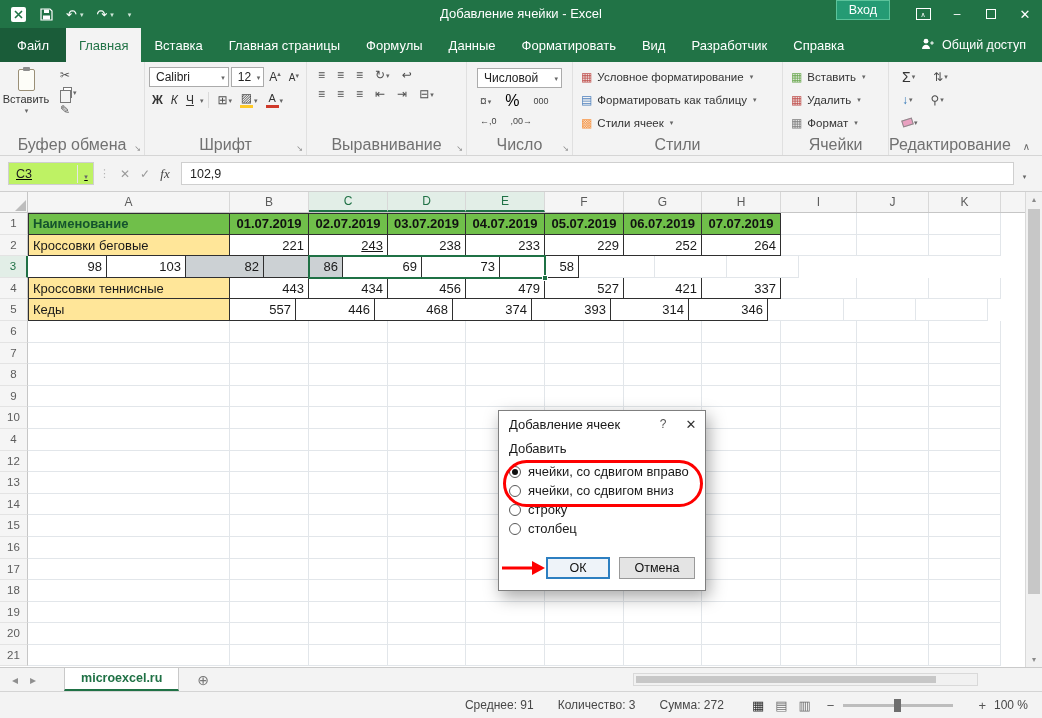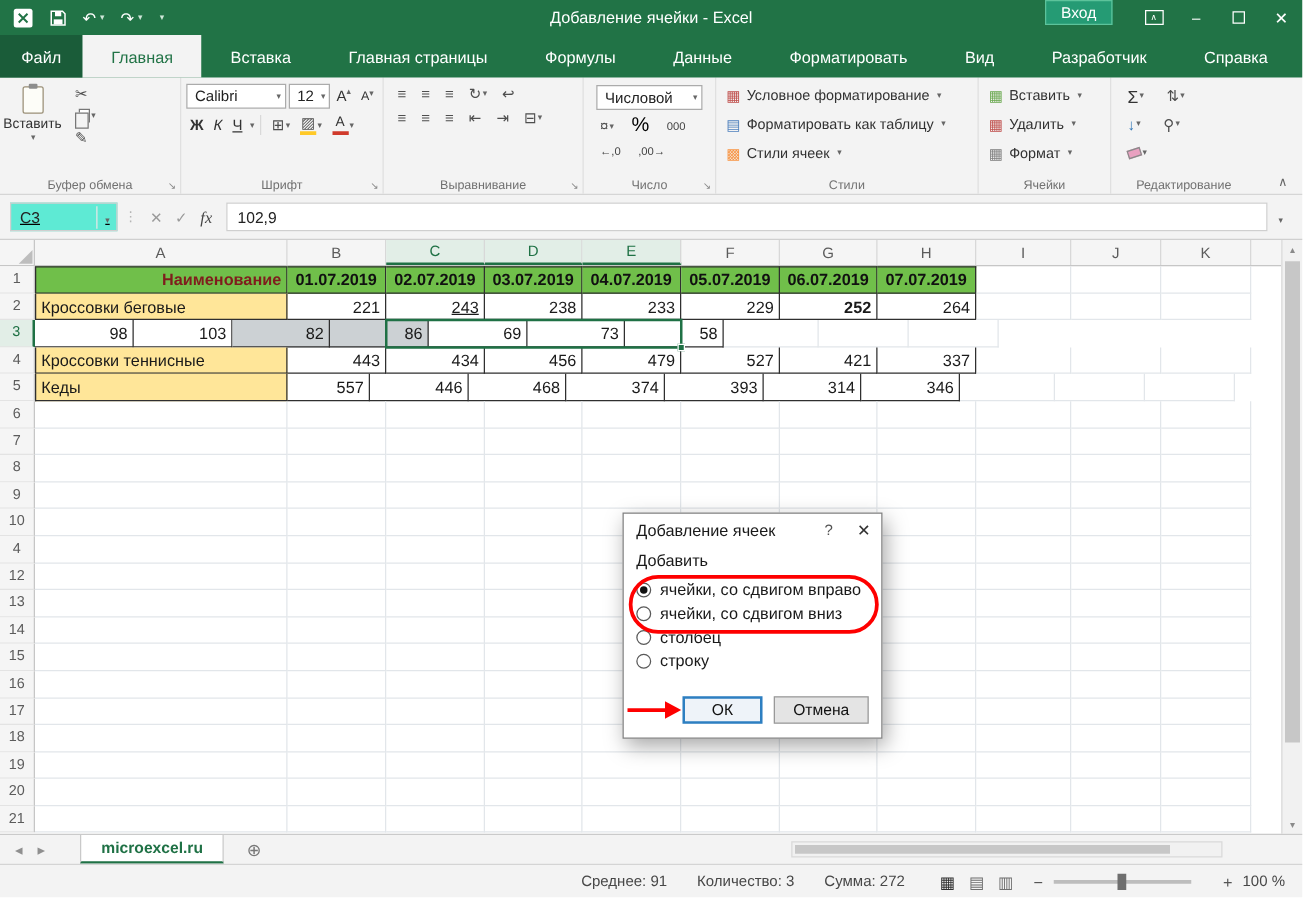--- a/index.html
+++ b/index.html
@@ -16,30 +16,30 @@
   .tb-title{position:absolute;left:0;right:0;top:0;height:28px;line-height:28px;text-align:center;font-size:13px;pointer-events:none;}
   .tb-right{margin-left:auto;display:flex;align-items:flex-start;height:100%;z-index:2;padding-left:36px;}
   .signin{background:#259b74;border:1px solid #5cc39b;padding:2px 12px;font-size:12.5px;margin-right:16px;}
   .winbtn{width:34px;height:28px;display:flex;align-items:center;justify-content:center;font-size:12px;color:#fff;}
   .ribopt-box{width:15px;height:12px;border:1px solid #fff;display:flex;align-items:center;justify-content:center;}
   .ribopt-box .ic{font-size:7px;color:#fff;}
   .maxbox{width:10px;height:10px;border:1px solid #fff;display:inline-block;}
 
   
   .tabsbar{position:absolute;left:0;top:28px;width:1042px;height:34px;background:#217346;display:flex;align-items:stretch;color:#fff;font-size:13px;z-index:9;}
-  .tab{display:flex;align-items:center;padding:0 23px;white-space:nowrap;}
+  .tab{display:flex;align-items:center;padding:0 13px;white-space:nowrap;}
   .tab.file{background:#1a5c39;padding:0 17px;}
   .tab.active{background:#f3f3f3;color:#217346;}
   .tellme{display:flex;align-items:center;gap:6px;padding:0 12px;font-size:12.5px;white-space:nowrap;}
   .share{margin-left:auto;display:flex;align-items:center;gap:7px;padding:0 16px;font-size:12.5px;white-space:nowrap;}
 
   
   .ribbon{position:absolute;left:0;top:62px;width:1042px;height:94px;background:#f3f3f3;border-bottom:1px solid #d5d5d5;display:flex;z-index:8;}
   .rgroup{position:relative;border-right:1px solid #e0e0e0;padding:3px 2px 14px;flex-shrink:0;}
-  .rg-label{position:absolute;bottom:1px;left:0;right:0;text-align:center;font-size:10px;color:#717171;}
+  .rg-label{position:absolute;bottom:1px;left:0;right:0;text-align:center;font-size:16px;color:#717171;}
   .launcher{position:absolute;right:3px;bottom:2px;font-size:8px;color:#8a8a8a;font-style:normal;}
   .ic{font-style:normal;color:#4e4e4e;font-size:12px;line-height:1;}
   .ic.caret{font-size:7px;color:#666;margin-left:1px;}
   .minibtn{display:inline-flex;align-items:center;padding:1px 3px;}
   .combo{background:#fff;border:1px solid #ababab;height:20px;display:inline-flex;align-items:center;justify-content:space-between;padding:0 3px 0 6px;font-size:12px;color:#222;}
   .frow,.arow,.nrow{display:flex;align-items:center;gap:2px;margin:2px 2px 4px;}
   .arow{gap:6px;margin:3px 6px 5px;}
   .nrow{gap:8px;margin:3px 8px 4px;}
   .vsep{width:1px;height:16px;background:#d9d9d9;margin:0 3px;}
   .stack{display:inline-flex;flex-direction:column;align-items:center;line-height:1;}
@@ -68,21 +68,21 @@
   .ic.del{color:#c0504d;}
   .ic.fmt{color:#7f7f7f;}
   .erow{display:flex;align-items:center;gap:12px;height:23px;padding:0 8px;}
   .ic.sigma{font-size:14px;color:#333;}
   .ic.blue{color:#2e75b6;}
   .ic-eraser{width:11px;height:7px;background:#e9a0c0;border:1px solid #8a8a8a;transform:rotate(-18deg);display:inline-block;}
   .collapse{position:absolute;right:12px;bottom:3px;font-size:10px;color:#666;font-style:normal;}
 
   
   .formulabar{position:absolute;left:0;top:156px;width:1042px;height:36px;background:#f3f3f3;display:flex;align-items:center;border-bottom:1px solid #cfcfcf;padding:0 8px;z-index:7;}
-  .namebox{width:86px;height:23px;background:#5eead4;border:1px solid #cfcfcf;display:flex;align-items:center;text-decoration:underline;}
+  .namebox{width:86px;height:23px;background:#bef264;border:1px solid #cfcfcf;display:flex;align-items:center;text-decoration:underline;}
   .nb-val{flex:1;padding-left:7px;font-size:12.5px;color:#222;}
   .nb-caret{width:16px;border-left:1px solid #e6e6e6;text-align:center;}
   .fb-dots{color:#b5b5b5;margin:0 5px;font-size:11px;}
   .fb-btn{width:20px;text-align:center;color:#9a9a9a;font-size:12px;}
   .fb-btn.fx{color:#444;font-style:italic;font-family:"Liberation Serif",serif;font-size:13px;}
   .finput{flex:1;height:23px;background:#fff;border:1px solid #cfcfcf;margin-left:6px;display:flex;align-items:center;padding-left:8px;font-size:12.5px;color:#222;}
   .fb-expand{width:20px;text-align:center;color:#777;}
 
   
   .sheet{position:absolute;left:0;top:192px;width:1025px;height:475px;background:#fff;overflow:hidden;z-index:1;}
@@ -92,21 +92,21 @@
   .g-ch{border-right:1px solid #d8d8d8;text-align:center;font-size:12px;line-height:20px;color:#5c5c5c;flex-shrink:0;}
   .g-ch.sel{background:#e2eee7;color:#1f7145;border-bottom:2px solid #1f7145;line-height:18px;}
   .g-row{display:flex;height:21.6px;}
   .g-rh{width:28px;background:#f5f5f5;border-right:1px solid #c6c6c6;border-bottom:1px solid #e3e3e3;font-size:11.5px;text-align:center;line-height:21.6px;color:#5c5c5c;flex-shrink:0;}
   .g-rh.sel{background:#e2eee7;color:#1f7145;border-right:2px solid #1f7145;}
   .g-cell{border-right:1px solid #e2e6ea;border-bottom:1px solid #e2e6ea;font-size:13px;line-height:21.6px;padding:0 4px;white-space:nowrap;overflow:hidden;color:#1a1a1a;flex-shrink:0;}
   .g-cell.tb{border-right-color:#2f2f2f;border-bottom-color:#2f2f2f;}
   .g-cell.btop{border-top:1px solid #2f2f2f;line-height:20.6px;}
   .g-cell.bleft{border-left:1px solid #2f2f2f;}
   .g-cell.hgreen{background:#70bf4a;font-weight:bold;text-align:center;color:#111;}
-  .g-cell.a1{text-align:right;color:#7f1d1d;}
+  .g-cell.a1{text-align:left;color:#14532d;}
   .g-cell.colA{background:#ffe699;}
   .g-cell.num{text-align:right;}
   .g-cell.gsel{background:#ccd1d4;}
   .sel-ov{position:absolute;border:2px solid #1f7145;pointer-events:none;z-index:4;}
   .sel-handle{position:absolute;right:-4px;bottom:-4px;width:6px;height:6px;background:#1f7145;border:1px solid #fff;pointer-events:auto;}
 
   
   .vscroll{position:absolute;left:1025px;top:192px;width:17px;height:475px;background:#f1f1f1;border-left:1px solid #d9d9d9;z-index:2;}
   .varr{position:absolute;left:0;right:0;text-align:center;font-size:8px;color:#8a8a8a;height:15px;line-height:15px;}
   .varr.up{top:0;}
@@ -489,21 +489,21 @@
         <div class="g-cell" style="width: 72px;"></div>
       </div>
       <div class="g-row">
         <div class="g-rh">2</div>
         <div class="g-cell tb colA bleft" style="width: 202px;">Кроссовки беговые</div>
         <div class="g-cell tb num" style="width: 79px;">221</div>
         <div class="g-cell tb num" style="width: 79px; text-decoration: underline;">243</div>
         <div class="g-cell tb num" style="width: 78px;">238</div>
         <div class="g-cell tb num" style="width: 79px;">233</div>
         <div class="g-cell tb num" style="width: 79px;">229</div>
-        <div class="g-cell tb num" style="width: 78px; font-weight: bold;">252</div>
+        <div class="g-cell tb num" style="width: 78px;">252</div>
         <div class="g-cell tb num" style="width: 79px;">264</div>
         <div class="g-cell" style="width: 76px;"></div>
         <div class="g-cell" style="width: 72px;"></div>
         <div class="g-cell" style="width: 72px;"></div>
       </div>
       <div class="g-row">
         <div class="g-rh sel">3</div>
         <div class="g-cell tb num" style="width: 79px;">98</div>
         <div class="g-cell tb num" style="width: 79px;">103</div>
         <div class="g-cell tb num gsel" style="width: 78px;">82</div>
@@ -817,25 +817,25 @@
             <span class="dot"></span>
           </span>
         <span>ячейки, со сдвигом вправо</span>
       </label>
       <label class="radio-row">
         <span class="radio"></span>
         <span>ячейки, со сдвигом вниз</span>
       </label>
       <label class="radio-row">
         <span class="radio"></span>
-        <span>столбец</span>
+        <span>строку</span>
       </label>
       <label class="radio-row">
         <span class="radio"></span>
-        <span>строку</span>
+        <span>столбец</span>
       </label>
     </div>
     <button class="btn ok">ОК</button>
     <button class="btn cancel">Отмена</button>
   </div>
 
   <div class="red-oval"></div>
   <svg class="red-arrow" width="50" height="20">
     <line x1="4" y1="10" x2="35" y2="10" stroke="#fe0000" stroke-width="3"></line>
     <polygon points="34,3 47,10 34,17" fill="#fe0000"></polygon>

